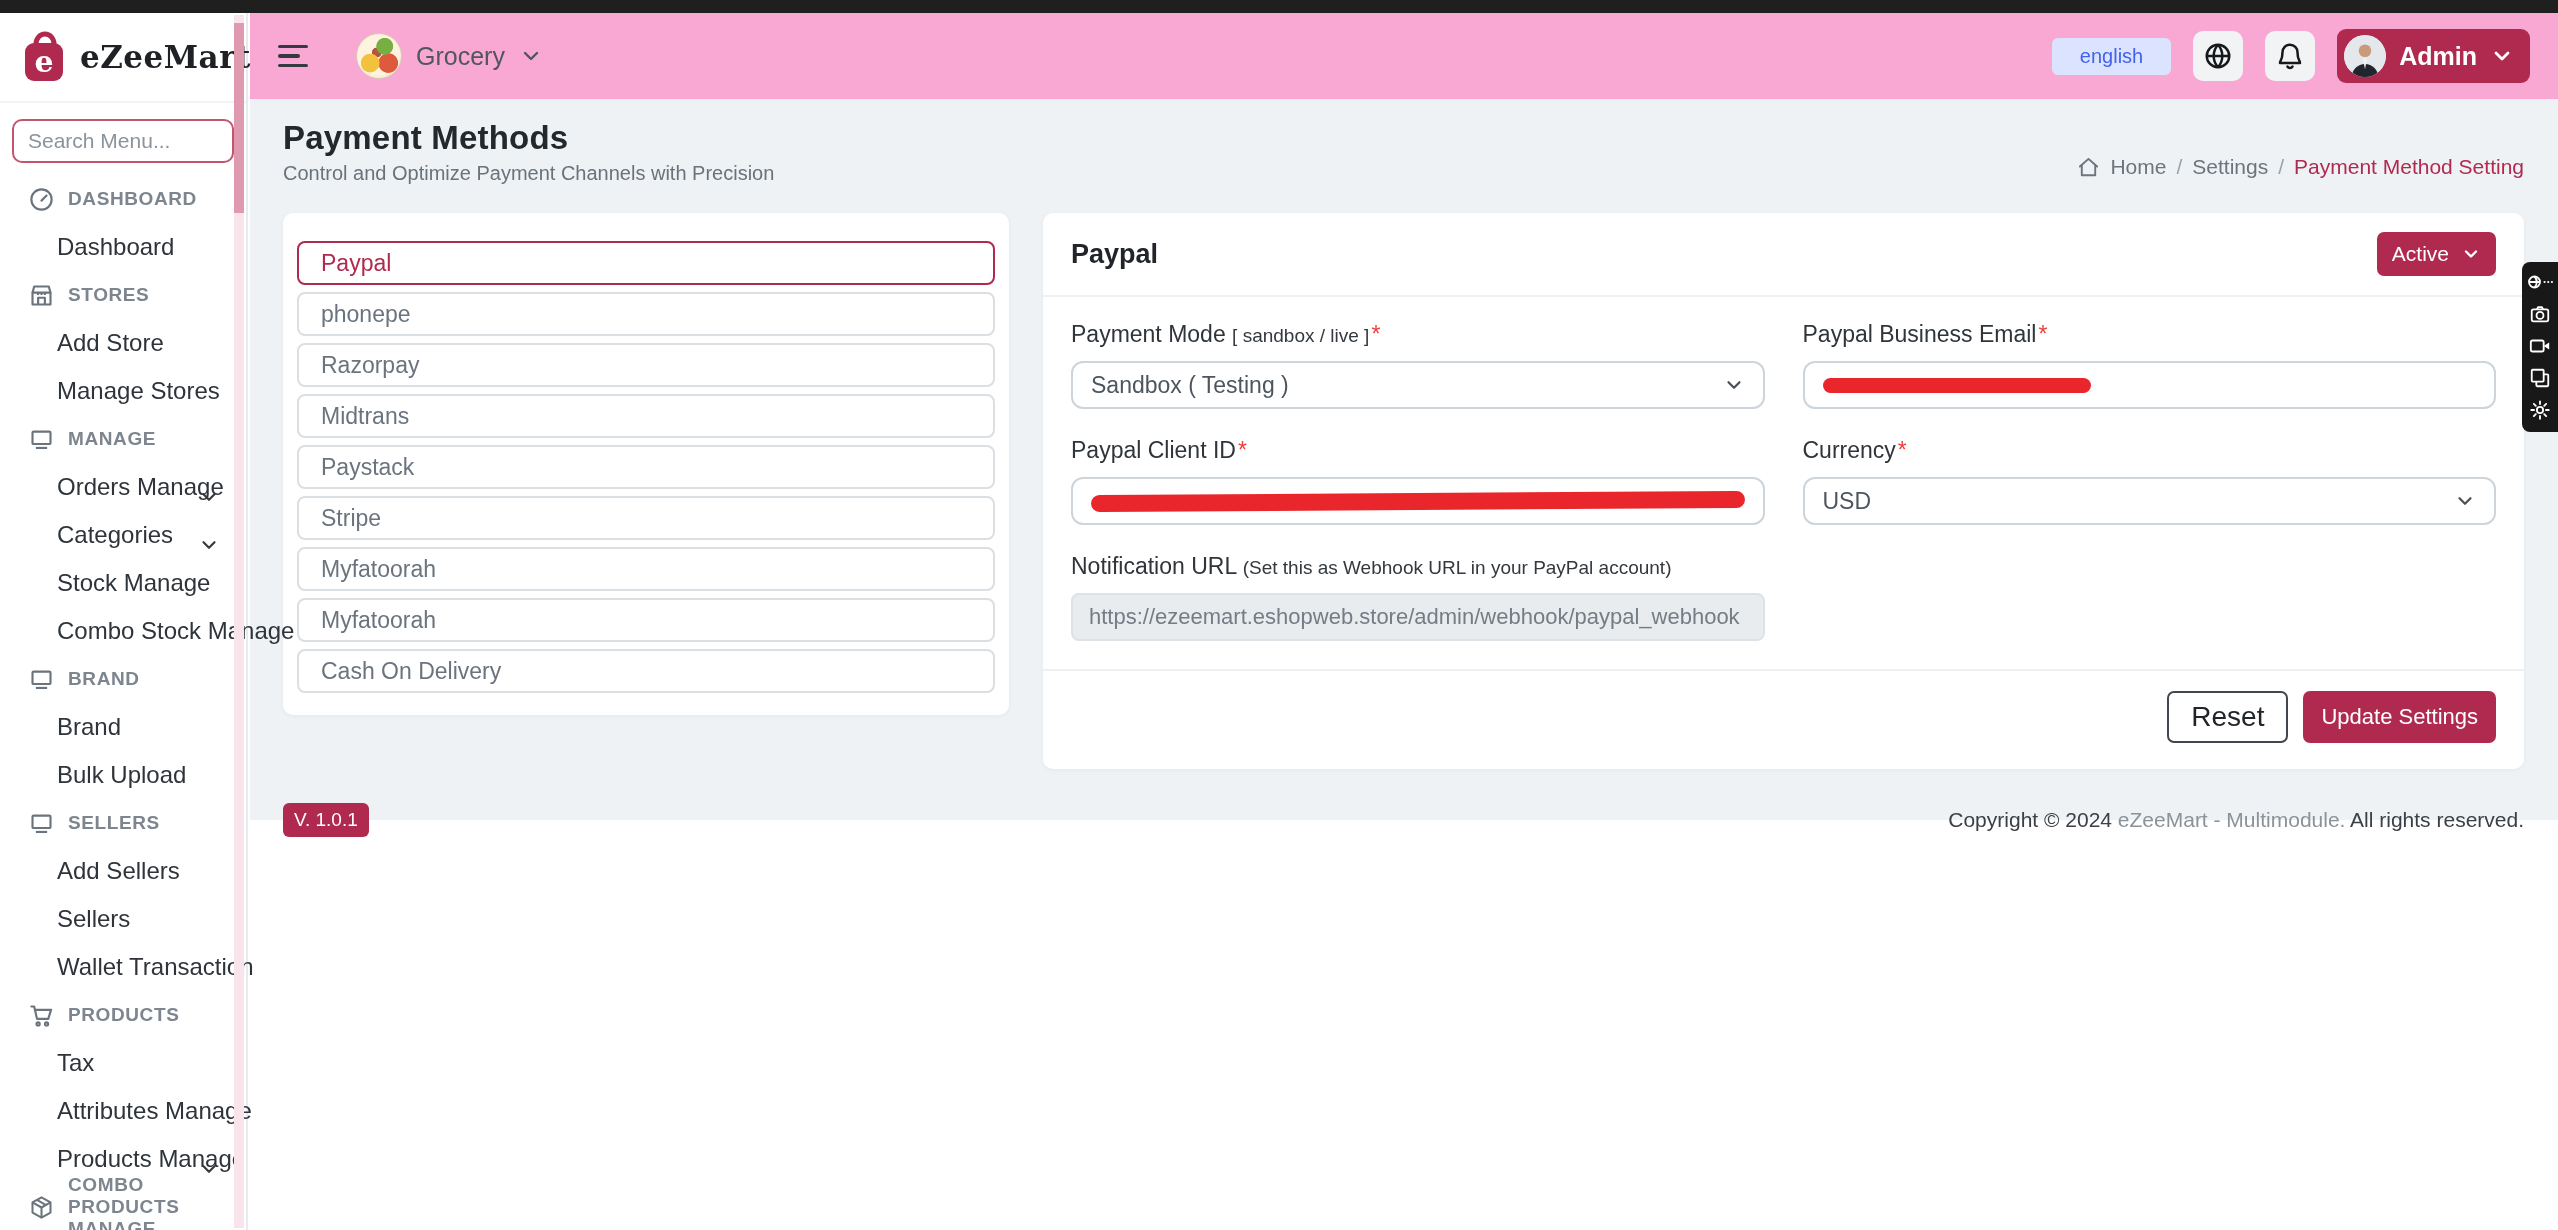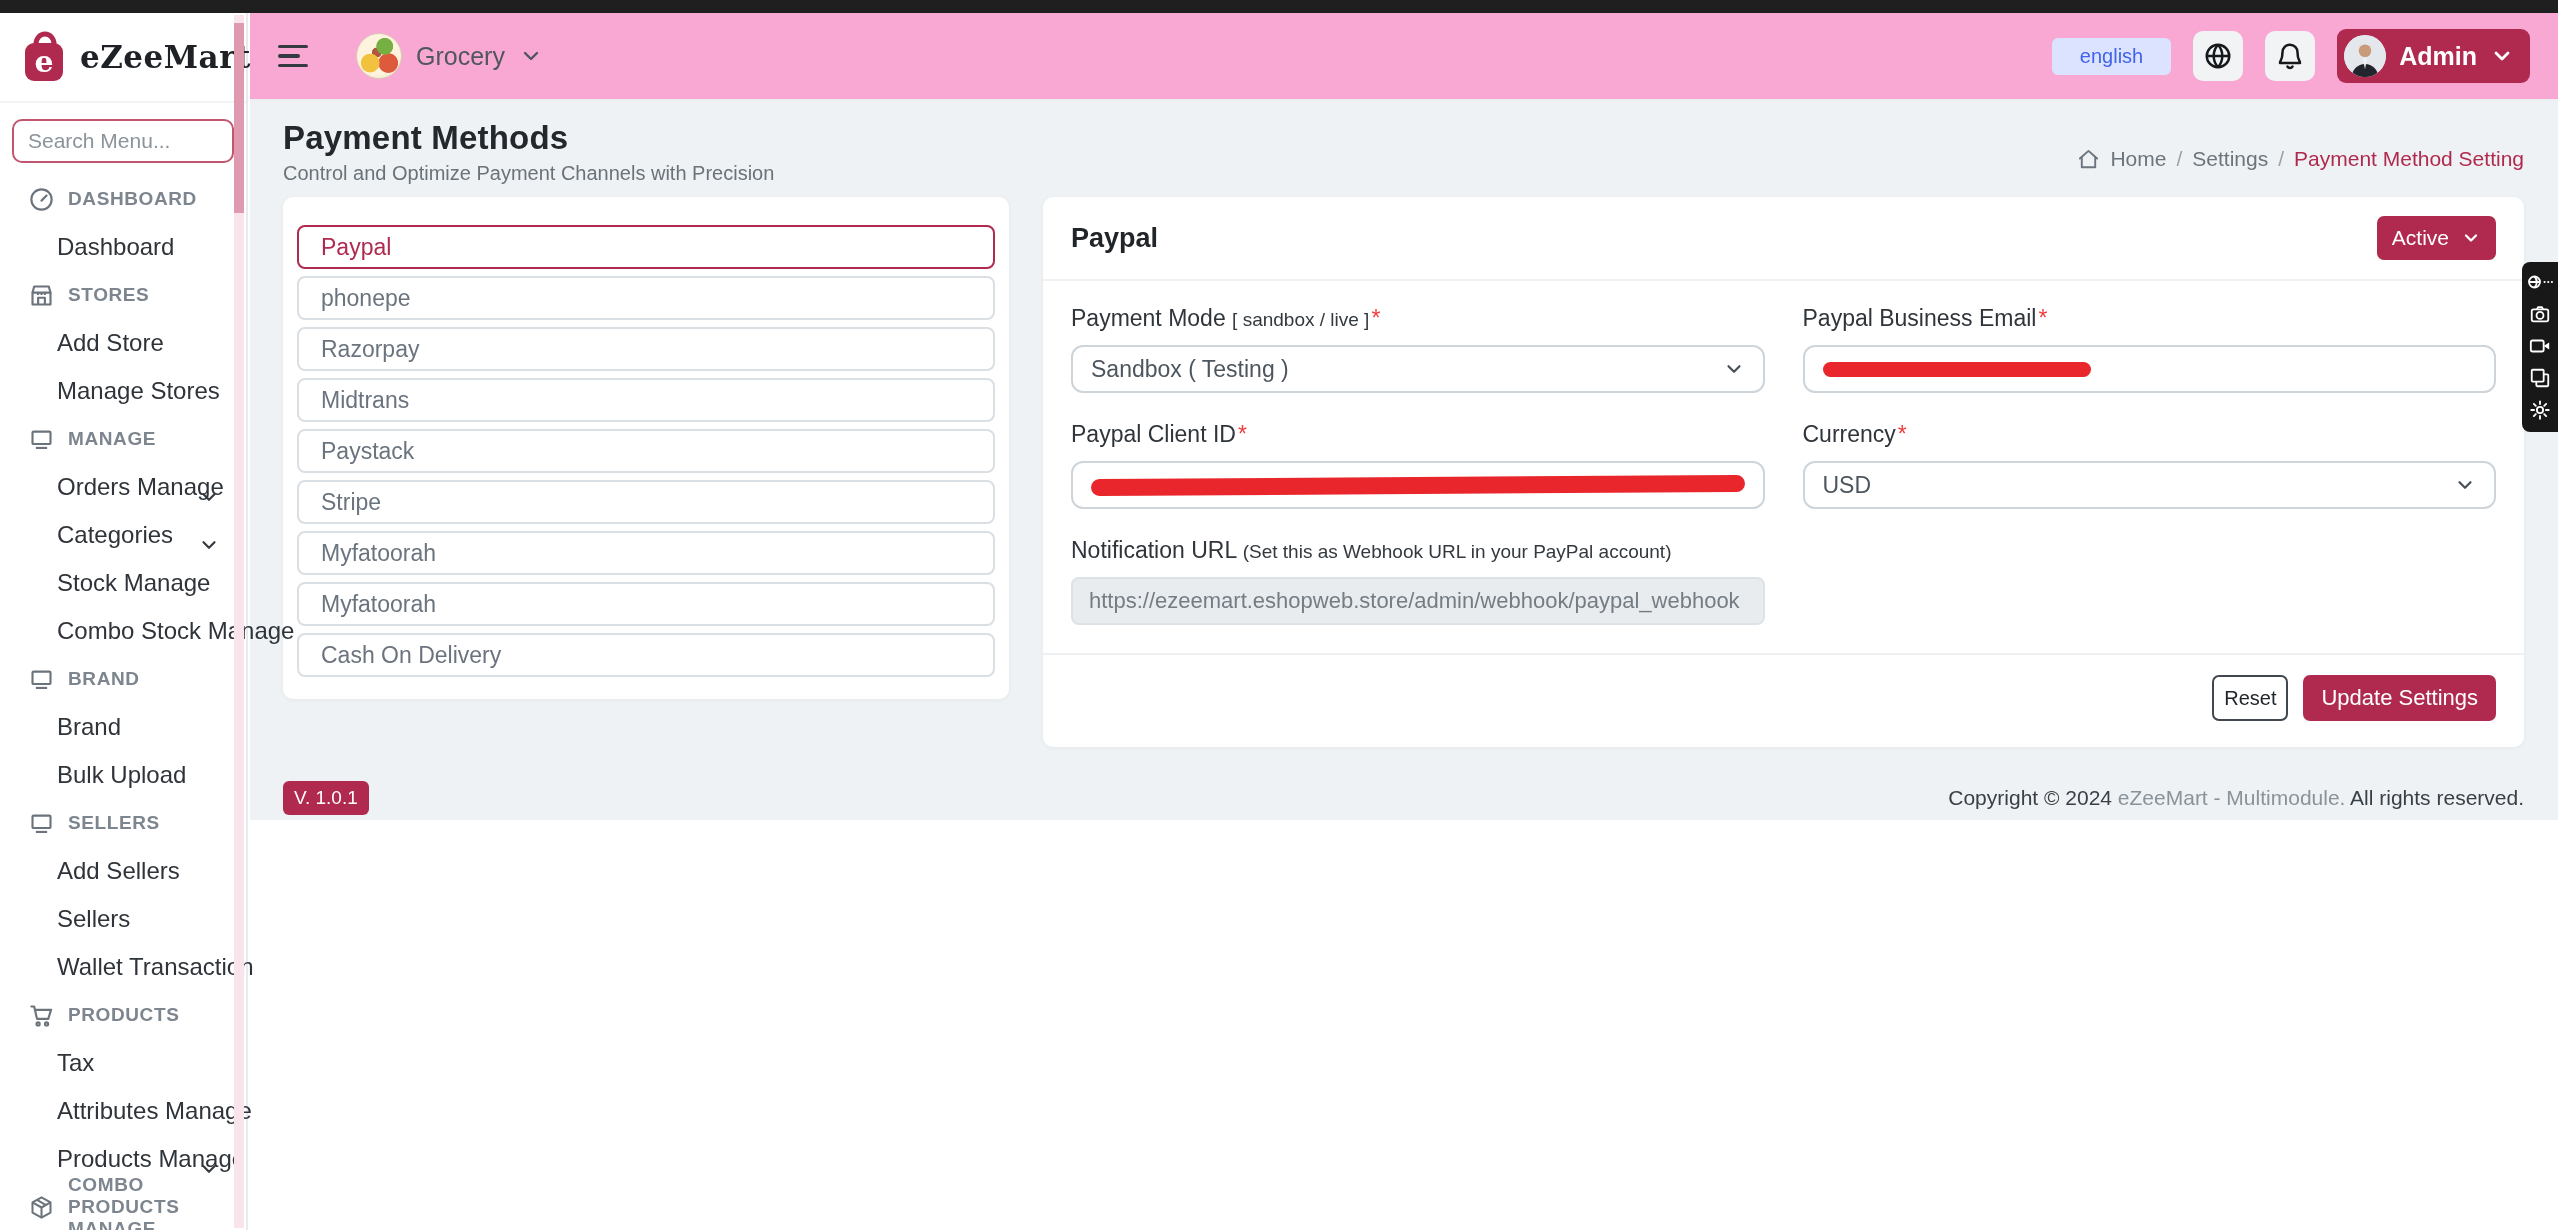--- a/index.html
+++ b/index.html
@@ -63,21 +63,21 @@
     align-items:center;justify-content:center;overflow:hidden;}
   .admin-avatar svg{width:42px;height:42px;}
   .admin-name{font-size:25px;font-weight:700;font-family:inherit;}
   .admin-btn .chev{width:24px;height:24px;color:#fff;}
 
   
   .content{position:absolute;left:250px;top:101px;width:2308px;height:719px;box-sizing:border-box;
     background:var(--content-bg,#eef2f4);padding:18px 34px 0 33px;}
   .page-head{display:flex;justify-content:space-between;align-items:center;}
   .page-title{margin:0;font-size:33px;font-weight:700;color:#23282d;letter-spacing:.2px;}
-  .page-subtitle{margin:5px 0 0 0;font-size:20px;color:#6a727a;}
+  .page-subtitle{margin:5px 0 16px 0;font-size:20px;color:#6a727a;}
   .breadcrumb{display:flex;align-items:center;gap:10px;margin-top:14px;font-size:21px;color:#6c757d;}
   .breadcrumb .home-ic{width:23px;height:23px;color:#6c757d;}
   .breadcrumb a{color:#6c757d;text-decoration:none;cursor:pointer;}
   .breadcrumb .sep{color:#9aa1a8;}
   .bc-active{color:var(--primary,#b02a4f);}
 
   .cards{display:flex;gap:34px;margin-top:12px;align-items:flex-start;}
   .card{background:#fff;border-radius:10px;box-shadow:0 1px 4px rgba(40,50,60,.05);}
   .card-left{width:726px;box-sizing:border-box;padding:28px 14px 22px 14px;}
   .method-item{height:44px;box-sizing:border-box;border:2px solid #dadfe4;border-radius:8px;background:#fff;
@@ -99,22 +99,22 @@
   .control{height:48px;box-sizing:border-box;border:2px solid #cdd4da;border-radius:12px;background:#fff;
     display:flex;align-items:center;justify-content:space-between;padding:0 18px;font-size:23px;color:#4d565e;cursor:pointer;}
   .control .chev{width:22px;height:22px;color:#495057;}
   .control.plain{cursor:text;}
   .ro-input{width:100%;height:48px;box-sizing:border-box;border:2px solid #dde2e7;border-radius:8px;
     background:#e9ecef;color:#747c84;font-size:22px;padding:0 16px;font-family:inherit;outline:none;}
   .redact{display:block;background:var(--redaction,#e8262b);border-radius:10px;}
   .redact-email{width:268px;height:15px;}
   .redact-client{width:100%;height:17px;transform:rotate(-.35deg);}
   .panel-foot{border-top:2px solid #eef0f2;padding:20px 28px 26px 28px;display:flex;justify-content:flex-end;gap:15px;}
-  .reset-btn{background:#fff;border:2px solid #40474e;border-radius:7px;font-size:20px;color:#212529;
-    padding:8px 10px;cursor:pointer;font-family:inherit;}
+  .reset-btn{background:#fff;border:2px solid #40474e;border-radius:7px;font-size:28px;color:#212529;
+    padding:8px 22px;cursor:pointer;font-family:inherit;}
   .update-btn{background:var(--primary,#b02a4f);border:none;border-radius:7px;font-size:22px;color:#fff;
     padding:10px 18px;cursor:pointer;font-family:inherit;}
 
   .footer-row{display:flex;justify-content:space-between;align-items:center;margin-top:34px;}
   .version-badge{background:var(--primary,#b02a4f);color:#fff;font-size:19px;padding:6px 11px;border-radius:6px;}
   .copyright{margin:0;font-size:21px;color:#3a4047;}
   .copyright .muted{color:#8a929a;}
 
   
   .ext-toolbar{position:absolute;right:0;top:262px;width:36px;background:#181818;border-radius:8px 0 0 8px;

